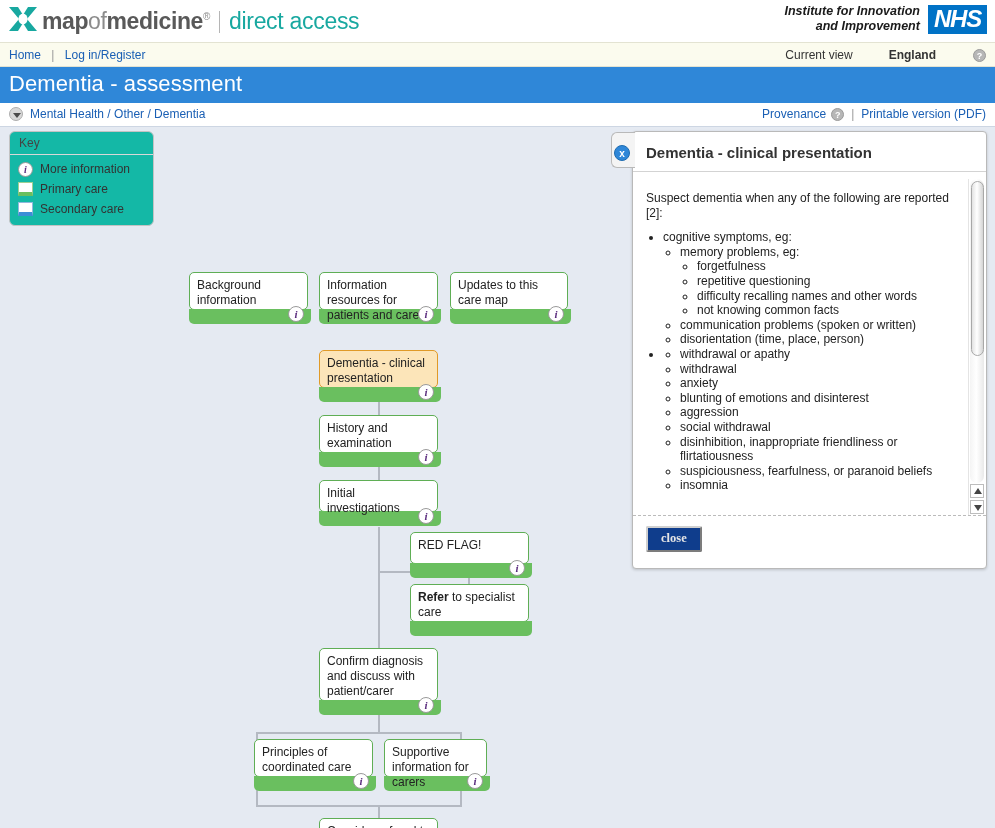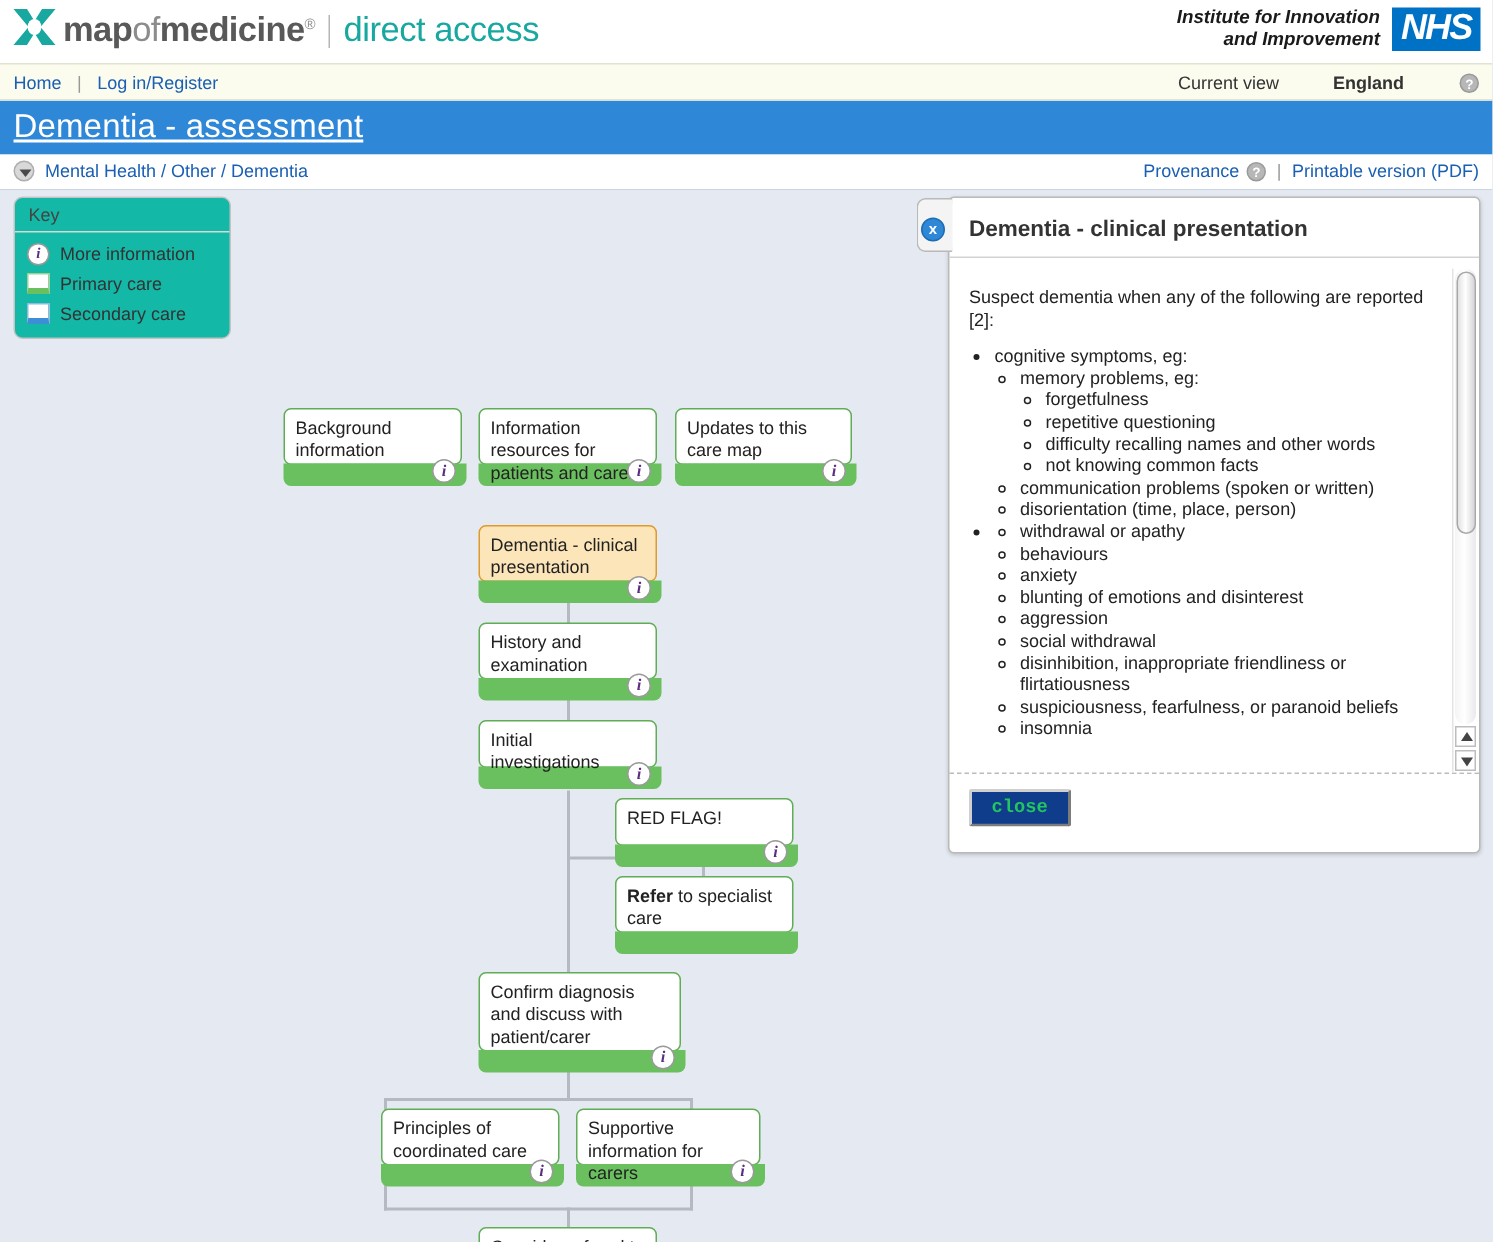--- a/index.html
+++ b/index.html
@@ -65,21 +65,21 @@
     display:inline-block; width:13px; height:13px; border-radius:50%;
     background:#b7b7b7; color:#fff; font-size:9px; font-weight:bold;
     text-align:center; line-height:13px; margin-left:5px;
     border:1px solid #9a9a9a;
   }
 
   
   #titlebar {
     height: 36px; background: #2f87d8;
     color:#ffffff; font-size: 22px; font-weight: normal;
-    padding: 4px 12px 0 9px; letter-spacing:0.1px;text-decoration:underline;
+    padding: 4px 12px 0 9px; letter-spacing:0.1px;
   }
 
   
   #crumbbar {
     position:relative; height:24px; background:#ffffff;
     border-bottom:1px solid #cdd6e3; font-size:12px;
   }
   #crumbleft { position:absolute; left:9px; top:4px; display:flex; align-items:center; }
   .tri-btn {
     width:14px; height:14px; border-radius:50%;
@@ -218,26 +218,26 @@
     border-left:4px solid transparent; border-right:4px solid transparent;
   }
   .sb-arrow.up::after { top:3px; border-bottom:6px solid #444; }
   .sb-arrow.down::after { top:4px; border-top:6px solid #444; }
 
   #popup-footer {
     position:absolute; left:0; right:0; bottom:0; height:52px;
     padding:10px 0 0 13px;
   }
   #close-btn {
-    background:#0f3d8c; color:#22c55e;
+    background:#0f3d8c; color:#e5e5e5;
     font-size:12.5px; font-weight:bold;
     border:2px outset #d0d0d0; border-radius:2px;
     padding:3px 13px 4px 13px;
     cursor:pointer;
-    font-family:Liberation Mono, monospace;
+    font-family:Liberation Serif, serif;
   }
 </style>
 </head>
 <body>
 
 <div id="logobar">
   <div id="logo-wrap">
     <svg class="mom-mark" viewBox="0 0 30 26">
       <path d="M1 1 L10 1 L15 9 L20 1 L29 1 L19 13 L29 25 L20 25 L15 17 L10 25 L1 25 L11 13 Z" fill="#18a8a0"></path>
       <ellipse cx="15" cy="13" rx="4.6" ry="5.4" fill="#ffffff"></ellipse>
@@ -356,33 +356,33 @@
     <span>RED FLAG!</span>
     <span class="shadowbar"></span>
     <span class="ibadge">i</span>
   </div>
 
   <div class="node" style="left:410px; top:457px; width:119px; height:38px;">
     <b>Refer</b><span> to specialist care</span>
     <span class="shadowbar"></span>
   </div>
 
-  <div class="node" style="left:319px; top:521px; width:135px; height:53px;">
+  <div class="node" style="left:319px; top:521px; width:119px; height:53px;">
     <span>Confirm diagnosis and discuss with patient/carer</span>
     <span class="shadowbar"></span>
     <span class="ibadge">i</span>
   </div>
 
   <div class="node" style="left:254px; top:612px; width:119px; height:38px;">
     <span>Principles of coordinated care</span>
     <span class="shadowbar"></span>
     <span class="ibadge">i</span>
   </div>
 
-  <div class="node" style="left:384px; top:612px; width:123px; height:38px;">
+  <div class="node" style="left:384px; top:612px; width:103px; height:38px;">
     <span>Supportive information for carers</span>
     <span class="shadowbar"></span>
     <span class="ibadge">i</span>
   </div>
 
   <div class="node" style="left:319px; top:691px; width:119px; height:53px;">
     <span>Consider referral to memory assessment services</span>
     
     
   </div>
@@ -412,21 +412,21 @@
                   <li><span>not knowing common facts</span></li>
                 </ul>
               </li>
               <li><span>communication problems (spoken or written)</span></li>
               <li><span>disorientation (time, place, person)</span></li>
             </ul>
           </li>
           <li>
             <ul class="l2">
               <li><span>withdrawal or apathy</span></li>
-              <li><span>behaviours</span></li>
+              <li><span>withdrawal</span></li>
               <li><span>anxiety</span></li>
               <li><span>blunting of emotions and disinterest</span></li>
               <li><span>aggression</span></li>
               <li><span>social withdrawal</span></li>
               <li><span>disinhibition, inappropriate friendliness or flirtatiousness</span></li>
               <li><span>suspiciousness, fearfulness, or paranoid beliefs</span></li>
               <li><span>insomnia</span></li>
 
             </ul>
           </li>

